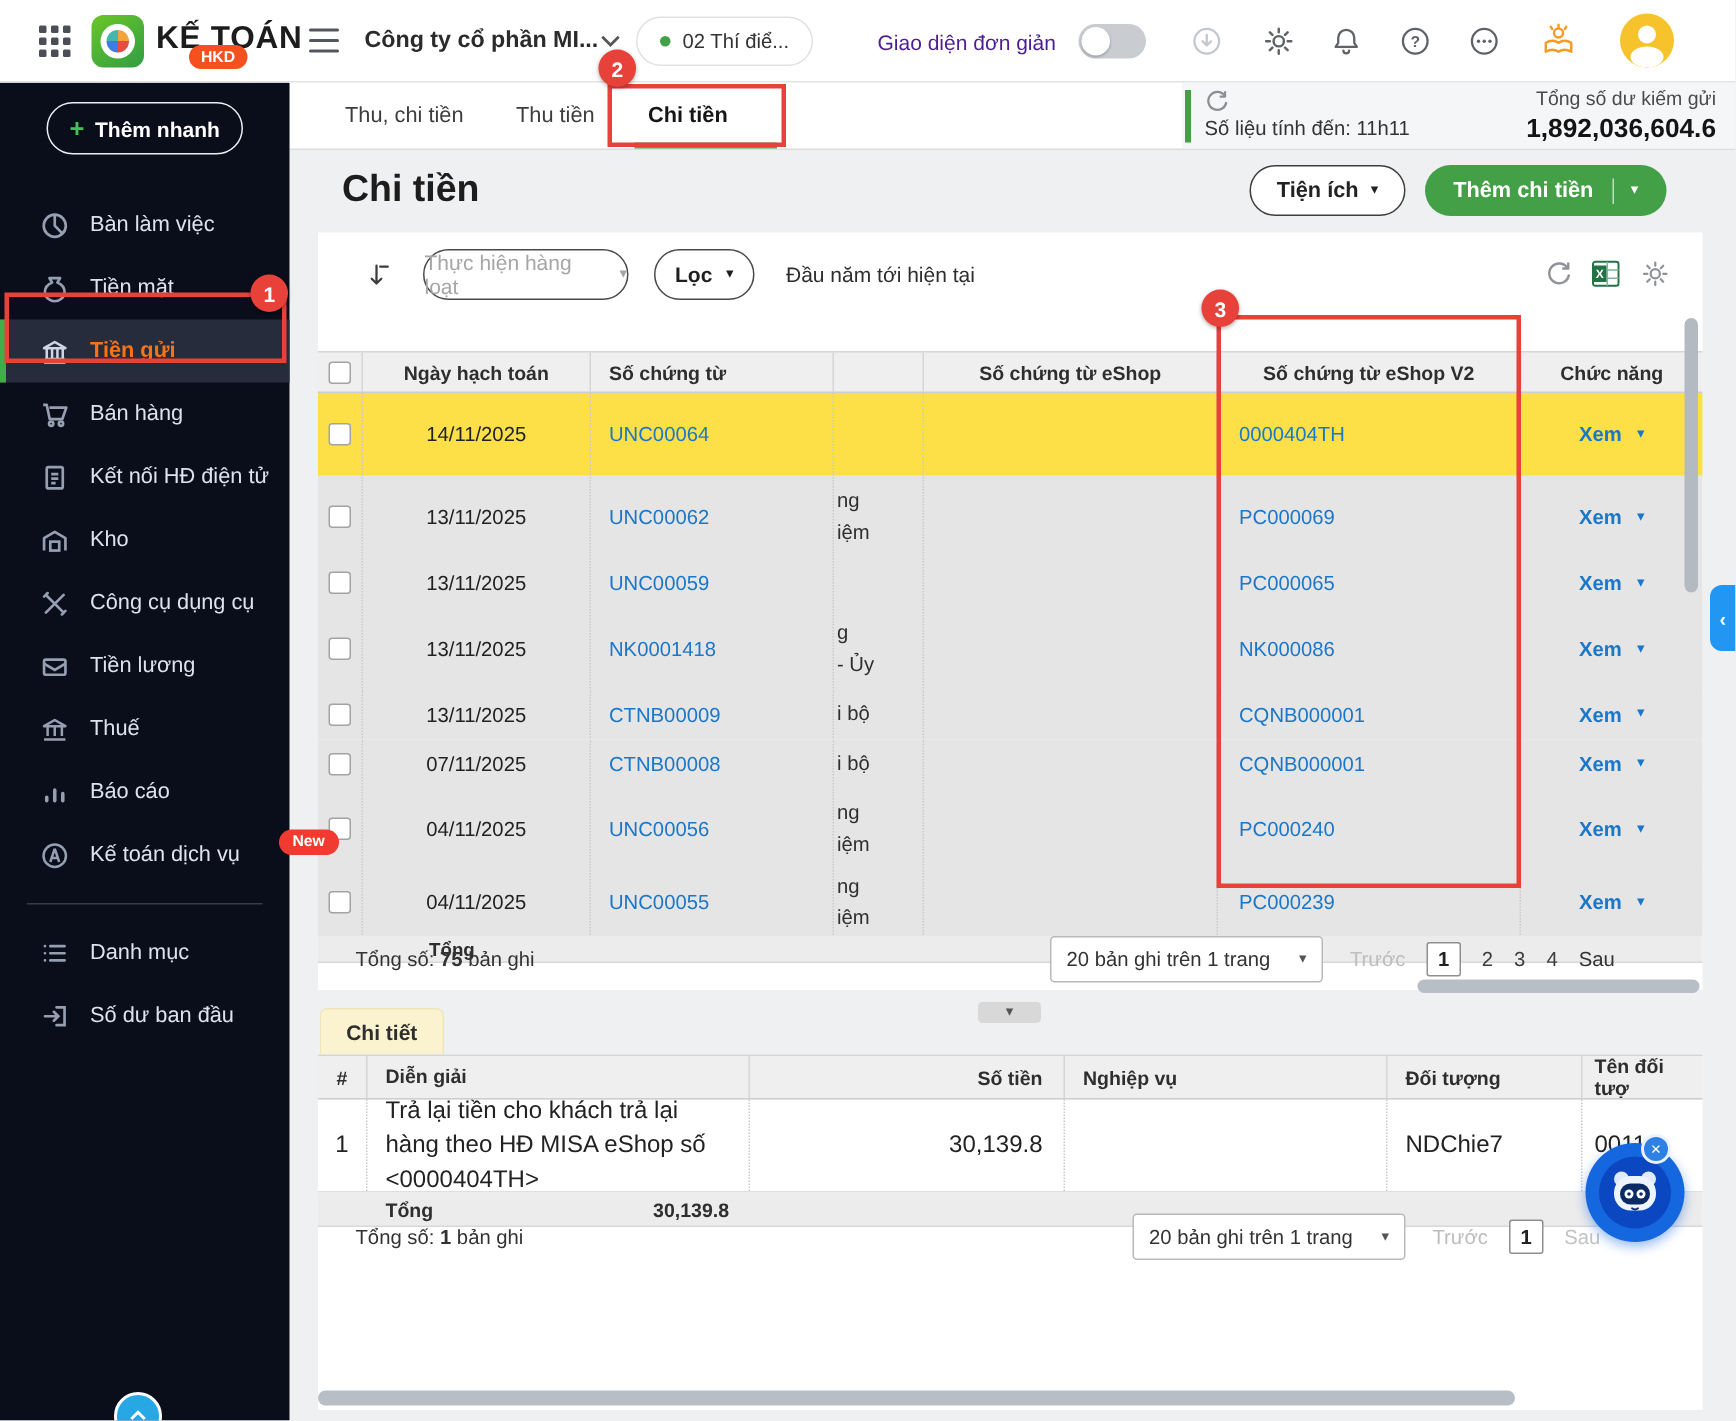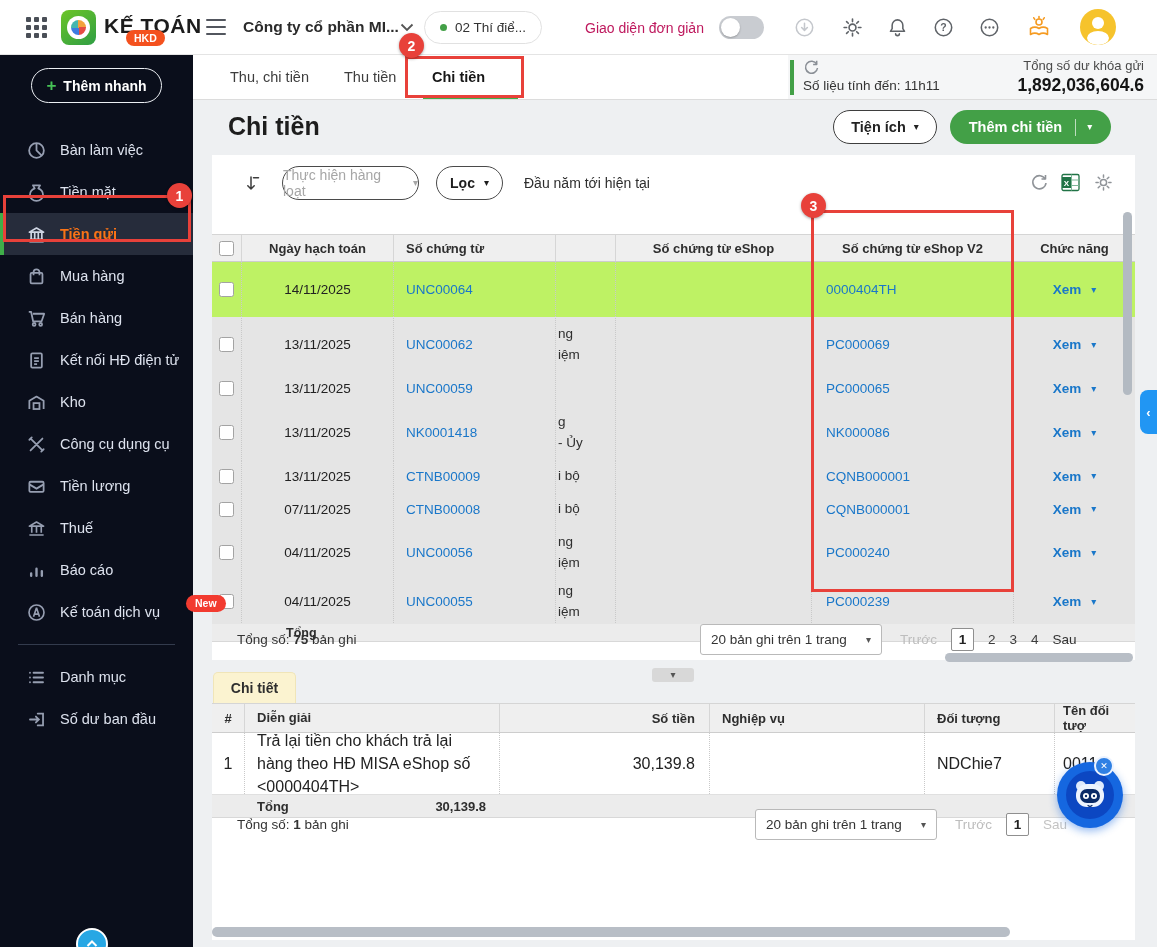--- a/index.html
+++ b/index.html
@@ -16,21 +16,21 @@
   .logo-pin { width:15px; height:15px; border-radius:50%; background:conic-gradient(#f2a33c 0 90deg,#e54d42 90deg 180deg,#3d7de0 180deg 270deg,#45b6ae 270deg 360deg); }
   .app-name { position:absolute; left:104px; top:14px; font-size:21px; font-weight:800; letter-spacing:.5px; color:#1c1c1c; }
   .hkd-badge { position:absolute; left:126px; top:30px; background:#f4511e; color:#fff; font-size:10.5px; font-weight:700; padding:2px 8px; border-radius:9px; }
   .burger { position:absolute; left:206px; top:19px; width:20px; height:16px; display:flex; flex-direction:column; justify-content:space-between; }
   .burger span { height:2.4px; background:#52565e; border-radius:2px; }
   .company { position:absolute; left:243px; top:18px; font-size:15.5px; font-weight:600; color:#2b2b2b; }
   .company-chevron { position:absolute; left:400px; top:23px; }
   .env-pill { position:absolute; left:424px; top:11px; height:33px; border:1px solid #e1e1e1; border-radius:17px; display:flex; align-items:center; gap:8px; padding:0 15px; background:#fff; }
   .env-dot { width:7px; height:7px; border-radius:50%; background:#43a047; }
   .env-text { font-size:13.5px; color:#333; }
-  .simple-ui { position:absolute; left:585px; top:20px; font-size:14px; color:#be185d; }
+  .simple-ui { position:absolute; left:585px; top:20px; font-size:14px; color:#4c1d95; }
   .toggle { position:absolute; left:719px; top:16px; width:45px; height:23px; border-radius:12px; background:#c9ccd1; }
   .toggle-knob { position:absolute; left:2px; top:2px; width:19px; height:19px; border-radius:50%; background:#fff; box-shadow:0 1px 2px rgba(0,0,0,.25); }
   .hicon { position:absolute; top:17px; width:21px; height:21px; color:#5f6368; }
   .avatar { position:absolute; left:1080px; top:9px; width:36px; height:36px; border-radius:50%; background:#f6c32c; overflow:hidden; }
   .avatar .head { position:absolute; left:12px; top:8px; width:12px; height:12px; border-radius:50%; background:#fff; }
   .avatar .body { position:absolute; left:7px; top:22px; width:22px; height:14px; border-radius:50%; background:#fff; }
 
   
   .sidebar { position:absolute; left:0; top:55px; width:193px; height:892px; background:#0a0e1b; z-index:4; }
   .quick-add { margin:13px auto 8px; width:131px; height:35px; border:1.5px solid #eceff4; border-radius:19px; display:flex; align-items:center; justify-content:center; gap:7px; color:#fff; font-size:14px; font-weight:700; cursor:pointer; }
@@ -78,21 +78,21 @@
   .search-box input::placeholder { color:#9aa0a6; }
   .search-ico { width:16px; height:16px; color:#9aa0a6; }
   .tb-ico { position:absolute; top:18px; width:19px; height:19px; color:#8f9398; cursor:pointer; }
 
   
   .vtable { position:absolute; left:0; top:55px; width:923px; font-size:13.5px; }
   .thead { display:flex; height:28px; background:#efefef; border-top:1px solid #d5d5d5; border-bottom:1px solid #cdcdcd; font-size:13px; font-weight:700; color:#2e2e2e;margin-top:24px; }
   .thead .c { border-right:1px solid #d6d6d6; }
   .trow { display:flex; border-bottom:1px solid #e5e5e5; background:#e5e5e5; }
   .trow .c { border-right:1px dotted #c9c9c9; }
-  .trow.selected { background:#bef264; }
+  .trow.selected { background:#fde047; }
   .c { display:flex; align-items:center; overflow:hidden; }
   .c.cb { width:30px; justify-content:center; }
   .c.date { width:152px; justify-content:center; }
   .c.doc { width:162px; padding-left:12px; }
   .c.hid { width:60px; padding-left:2px; white-space:pre-line; line-height:1.5; color:#2f2f2f; }
   .c.eshop { width:196px; padding-left:12px; }
   .c.v2 { width:202px; padding-left:14px; }
   .c.act { width:121px; justify-content:center; gap:10px; border-right:none !important; }
   .thead .c.date,.thead .c.eshop,.thead .c.v2,.thead .c.act { justify-content:center; padding-left:0; }
   .thead .c.doc { padding-left:12px; }
@@ -254,27 +254,20 @@
   </div>
   <div class="s-item active">
     <svg class="ico" style="color:#cfd6e4" viewBox="0 0 16 16" fill="none" stroke="currentColor" stroke-width="1.4">
         <path d="M2 6 8 2.5 14 6z" stroke-linejoin="round"></path>
         <path d="M3.5 6.5v5M6.5 6.5v5M9.5 6.5v5M12.5 6.5v5M2.5 12h11M2 14h12"></path>
       </svg>
     <span>Tiền gửi</span>
   </div>
   <div class="s-item">
     <svg class="ico" viewBox="0 0 16 16" fill="none" stroke="currentColor" stroke-width="1.5">
-        <rect x="3" y="5" width="10" height="8.8" rx="1"></rect>
-        <path d="M5.5 7V4.5a2.5 2.5 0 0 1 5 0V7"></path>
-      </svg>
-    <span>Mua hàng</span>
-  </div>
-  <div class="s-item">
-    <svg class="ico" viewBox="0 0 16 16" fill="none" stroke="currentColor" stroke-width="1.5">
         <path d="M1.5 2.5h2l1.7 8h7L14.5 4H5" stroke-linejoin="round"></path>
         <circle cx="6" cy="13" r="1.2"></circle>
         <circle cx="11.5" cy="13" r="1.2"></circle>
       </svg>
     <span>Bán hàng</span>
   </div>
   <div class="s-item">
     <svg class="ico" viewBox="0 0 16 16" fill="none" stroke="currentColor" stroke-width="1.5">
         <rect x="3.5" y="2" width="9" height="12" rx="1"></rect>
         <path d="M6 6h4M6 8.5h4M6 11h2.5"></path>
@@ -350,21 +343,21 @@
     <div class="tab" style="left:151px;">Thu tiền</div>
     <div class="tab active" style="left:239px;">Chi tiền</div>
     <div class="tab-underline"></div>
     <div class="greenbar"></div>
     <svg class="sync-icon" viewBox="0 0 17 17" fill="none" stroke="currentColor" stroke-width="1.5">
         <path d="M13.7 5.2A6 6 0 1 0 14.5 9"></path>
         <path d="M13.7 1.8v3.6h-3.6" stroke-linejoin="round"></path>
       </svg>
     <div class="sync-note">Số liệu tính đến: 11h11</div>
     <div class="total-block">
-      <div class="total-label">Tổng số dư khóa gửi</div>
+      <div class="total-label">Tổng số dư kiếm gửi</div>
       <div class="total-value">1,892,036,604.6</div>
     </div>
   </div>
 
   <div class="page-title">Chi tiền</div>
   <div class="btn-utilities">
     <span>Tiện ích</span>
     <span class="caret">▾</span>
   </div>
   <div class="btn-add">

